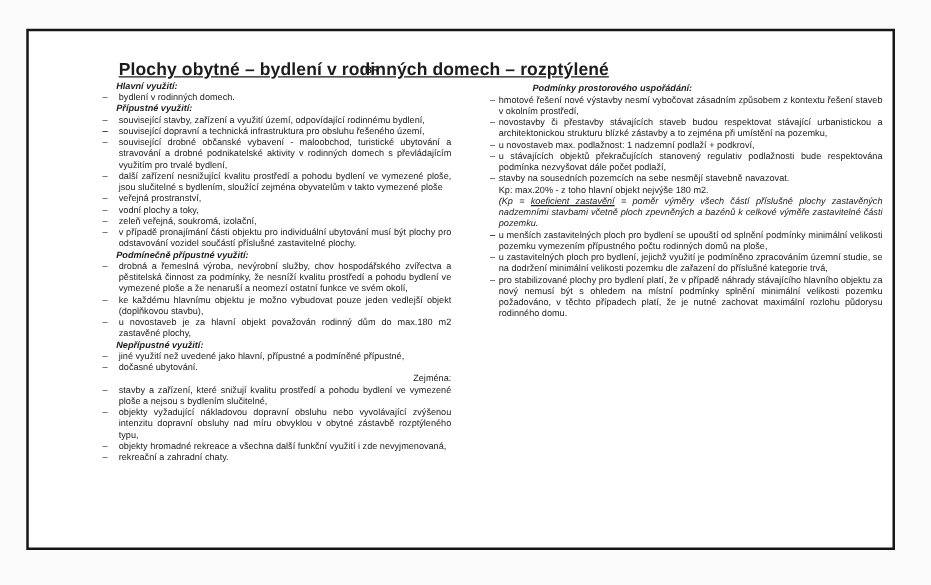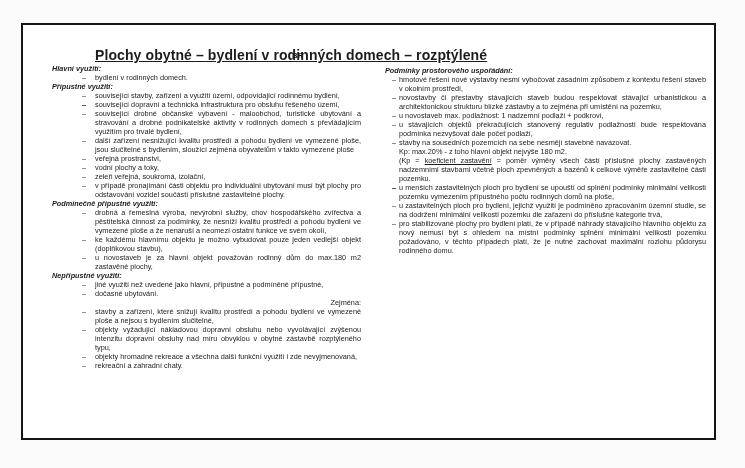--- a/index.html
+++ b/index.html
@@ -25,38 +25,38 @@
 
   .title-row { position: relative; height: 9px; margin-bottom: 4px; white-space: nowrap; }
   .doc-title {
     font-weight: bold; font-size: 14px;
     text-decoration: underline;
     letter-spacing: 0.1px;
     padding-left: 43px;
   }
   .doc-code { position: absolute; left: 240px; top: 0; font-weight: bold; font-size: 7.8px; }
 
-  .sec-heading { font-size: 7.3px; }
+  .sec-heading { font-size: 7.3px; margin-left: 41px; }
   .h-bold-italic { font-weight: bold; font-style: italic; }
   .h-plain { font-weight: normal; font-style: normal; text-align: right; }
 
   .items { position: relative; }
   .col-left  .items { padding-left: 30px; }
   .col-right .items { padding-left: 7px; }
 
   .bullet, .subline {
     position: relative;
     text-align: justify;
     text-align-last: left;
   }
   .col-left  .bullet  { padding-left: 13px; }
   .col-right .bullet  { padding-left: 7px; }
   .col-right .subline { padding-left: 7px; }
   .dash { position: absolute; left: 0; top: 0; }
-  .italic { }
+  .italic { font-style: italic; }
   .underline { text-decoration: underline; }
 </style>
 </head>
 <body>
 
 <div class="canvas">
   <div class="frame">
 
     <div class="col col-left">
       <div class="title-row">

